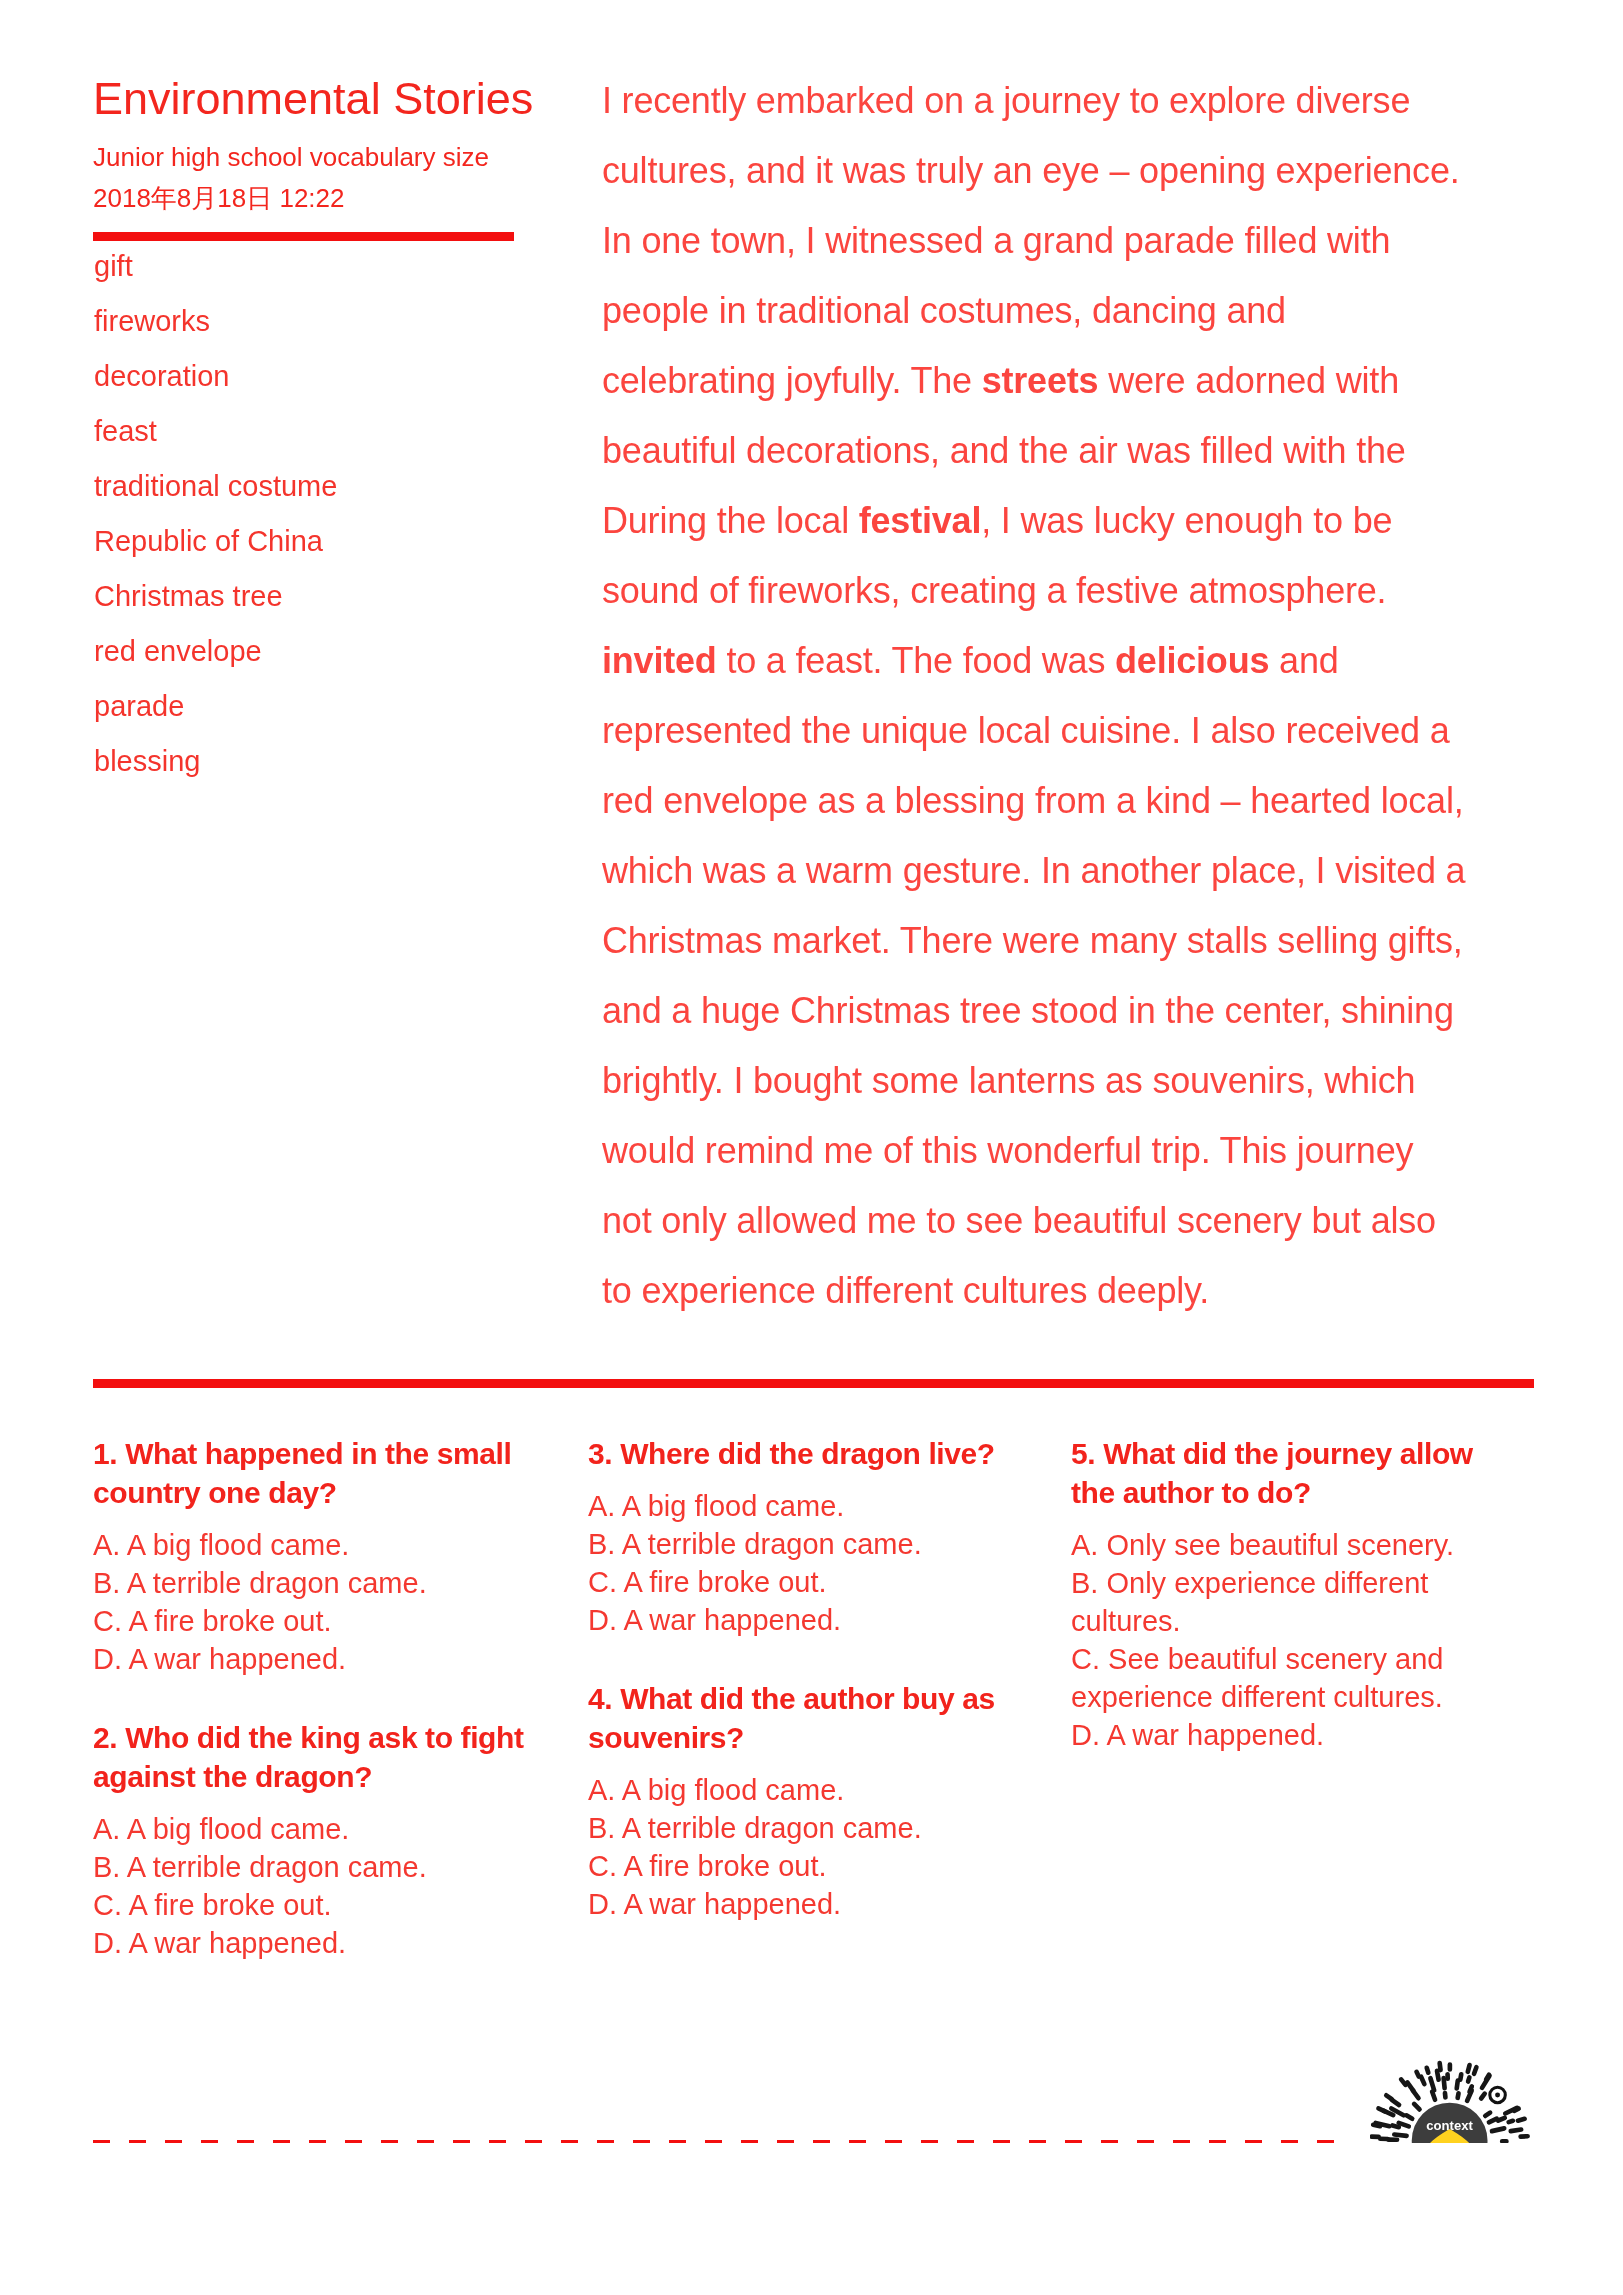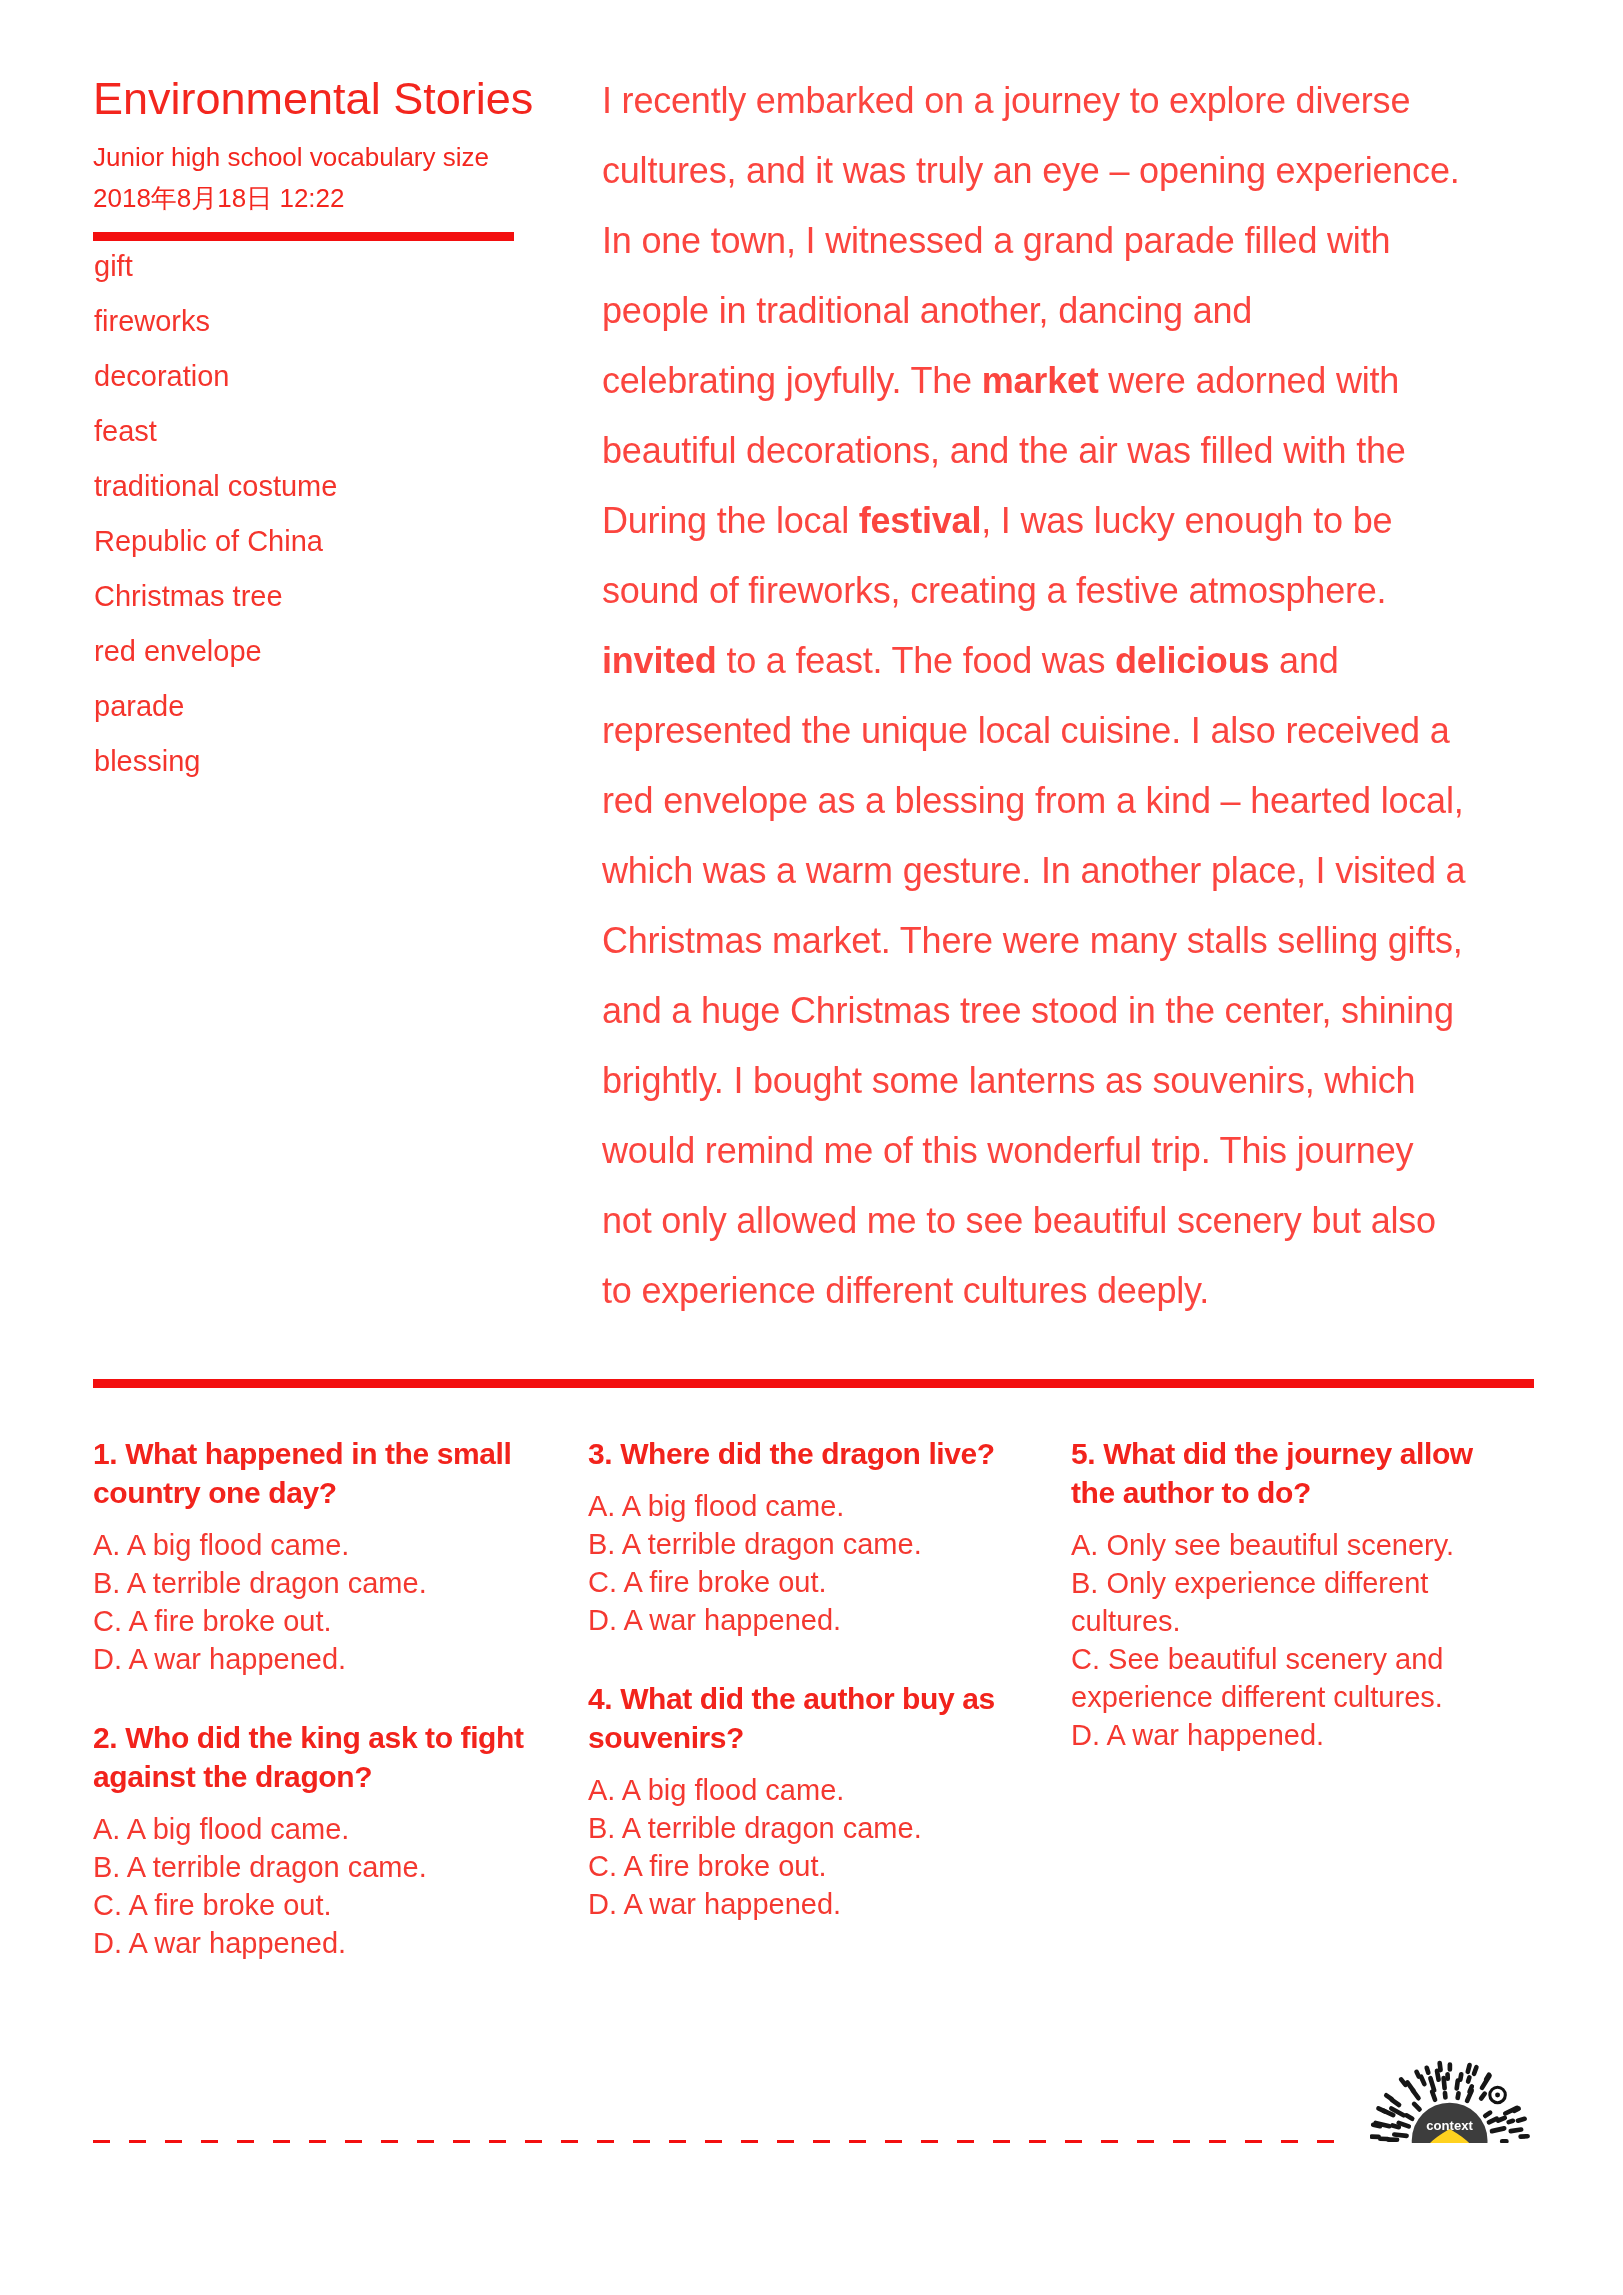--- a/index.html
+++ b/index.html
@@ -65,22 +65,22 @@
       <div class="wl-item">Christmas tree</div>
       <div class="wl-item">red envelope</div>
       <div class="wl-item">parade</div>
       <div class="wl-item">blessing</div>
     </div>
 
   <div class="passage">
       <div class="p-line"><span>I recently embarked on a journey to explore diverse</span></div>
       <div class="p-line"><span>cultures, and it was truly an eye – opening experience.</span></div>
       <div class="p-line"><span>In one town, I witnessed a grand parade filled with</span></div>
-      <div class="p-line"><span>people in traditional another, dancing and</span></div>
-      <div class="p-line"><span>celebrating joyfully. The </span><span class="b">market</span><span> were adorned with</span></div>
+      <div class="p-line"><span>people in traditional costumes, dancing and</span></div>
+      <div class="p-line"><span>celebrating joyfully. The </span><span class="b">streets</span><span> were adorned with</span></div>
       <div class="p-line"><span>beautiful decorations, and the air was filled with the</span></div>
       <div class="p-line"><span>During the local </span><span class="b">festival</span><span>, I was lucky enough to be</span></div>
       <div class="p-line"><span>sound of fireworks, creating a festive atmosphere.</span></div>
       <div class="p-line"><span class="b">invited</span><span> to a feast. The food was </span><span class="b">delicious</span><span> and</span></div>
       <div class="p-line"><span>represented the unique local cuisine. I also received a</span></div>
       <div class="p-line"><span>red envelope as a blessing from a kind – hearted local,</span></div>
       <div class="p-line"><span>which was a warm gesture. In another place, I visited a</span></div>
       <div class="p-line"><span>Christmas market. There were many stalls selling gifts,</span></div>
       <div class="p-line"><span>and a huge Christmas tree stood in the center, shining</span></div>
       <div class="p-line"><span>brightly. I bought some lanterns as souvenirs, which</span></div>

